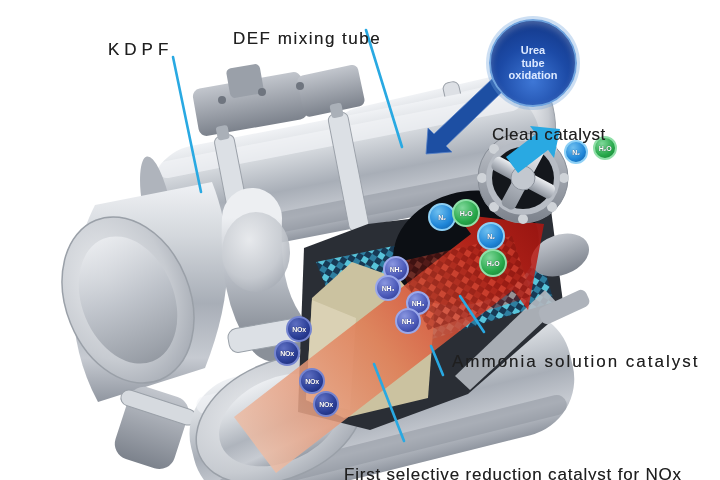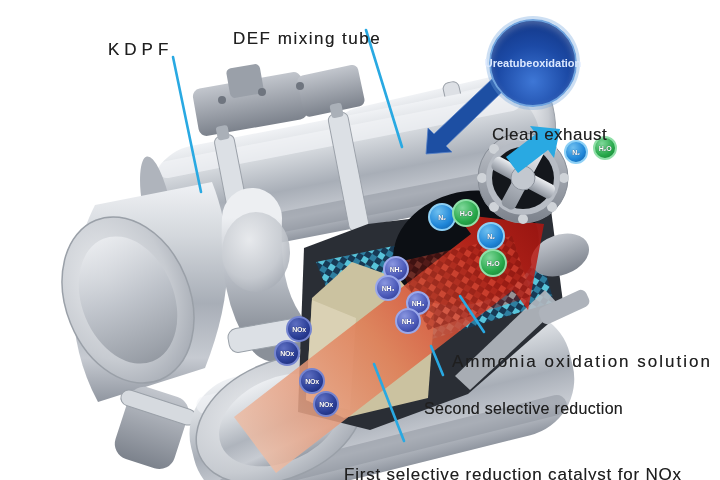--- a/index.html
+++ b/index.html
@@ -22,21 +22,21 @@
   #lbl-clean{left:492px;top:104px;letter-spacing:.5px;}
   #lbl-ammonia{left:452px;top:331px;letter-spacing:2px;}
   #lbl-second{left:424px;top:377px;font-size:16px;letter-spacing:.3px;line-height:24px;}
   #lbl-first{left:344px;top:444px;letter-spacing:.8px;}
   
   #urea-badge{
     position:absolute;left:489px;top:19px;width:84px;height:84px;border-radius:50%;
     background:radial-gradient(circle at 50% 72%, #3e77d6 0%, #1c4aa6 48%, var(--c-urea-badge,#0f2f7a) 100%);
     border:2px solid #6fa3de;
     box-shadow:0 0 0 3px rgba(111,163,222,.35), inset 0 3px 6px rgba(255,255,255,.25);
-    display:flex;flex-direction:row;align-items:center;justify-content:center;
+    display:flex;flex-direction:column;align-items:center;justify-content:center;
     color:#dce9ff;font-size:11px;font-weight:bold;line-height:1.15;text-align:center;
   }
   
   #molecule-layer{position:absolute;left:0;top:0;width:720px;height:480px;pointer-events:none;}
   .molecule{
     position:absolute;border-radius:50%;
     display:flex;align-items:center;justify-content:center;
     color:#fff;font-weight:bold;font-size:7px;letter-spacing:-.3px;
     text-shadow:0 0 1px rgba(0,0,30,.8);
   }
@@ -222,18 +222,17 @@
   </div>
 
 <div id="urea-badge">
   <span>Urea</span>
   <span>tube</span>
   <span>oxidation</span>
 </div>
 
 <div class="lbl" id="lbl-kdpf">KDPF</div>
 <div class="lbl" id="lbl-def">DEF mixing tube</div>
-<div class="lbl" id="lbl-clean">Clean exhaust</div>
-<div class="lbl" id="lbl-ammonia">Ammonia oxidation solution</div>
+<div class="lbl" id="lbl-clean">Clean catalyst</div>
+<div class="lbl" id="lbl-ammonia">Ammonia solution catalyst</div>
 <div class="lbl" id="lbl-second">
-  <div>Second selective reduction</div>
 </div>
 <div class="lbl" id="lbl-first">First selective reduction catalyst for NOx</div>
 
 </body></html>

